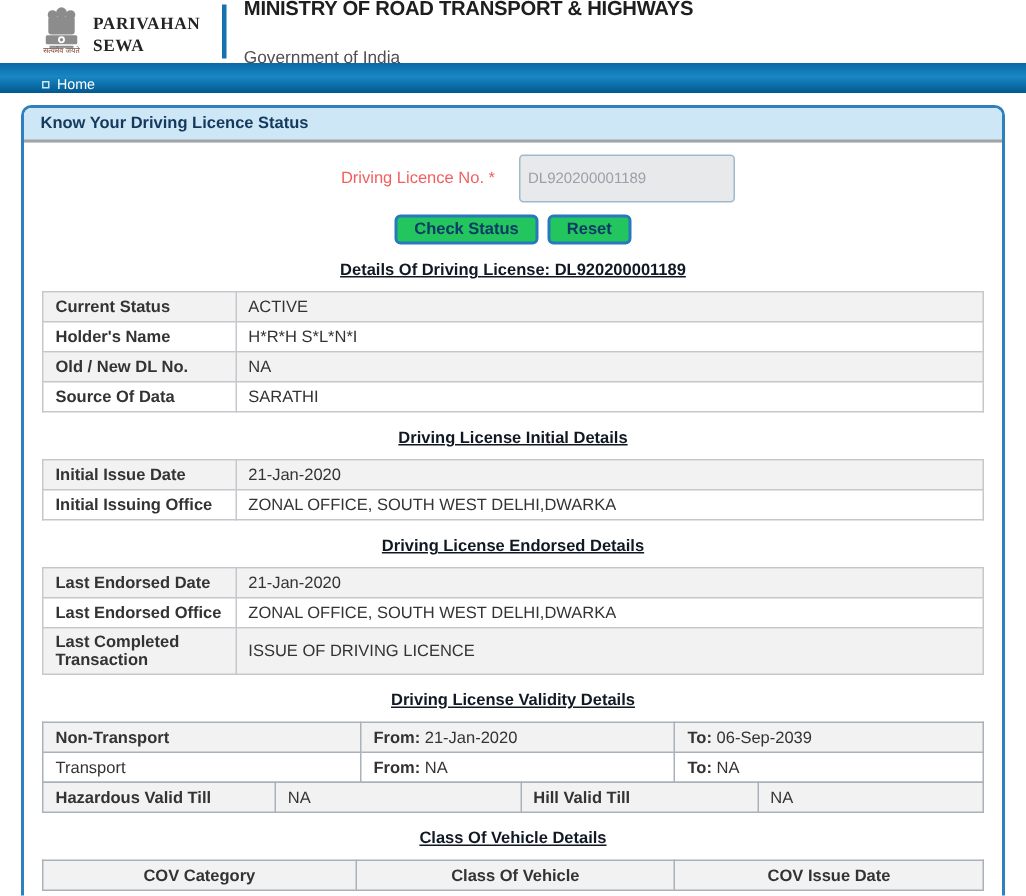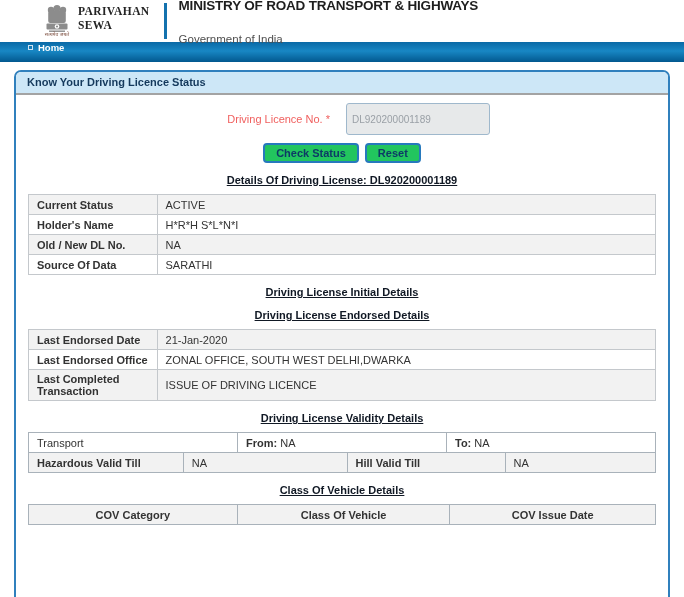--- a/index.html
+++ b/index.html
@@ -7,38 +7,38 @@
     width: 684px; height: 597px; overflow: hidden;
     background: #fff;
     font-family: "Liberation Sans", sans-serif;
   }
 
   
   .site-header {
     height: 42px; background: #fff;
     display: flex; align-items: center;
   }
-  .logo-block { display: flex; align-items: flex-start; padding-left: 44px; }
+  .logo-block { display: flex; align-items: flex-end; padding-left: 28px; }
   .emblem { width: 26px; height: 34px; margin-right: 8px; position: relative; }
   .emblem svg { display: block; }
   .motto { font-size: 5px; color: #7a4a3a; text-align: center; line-height: 1; margin-top: -1px; }
   .logo-text {
     font-family: "Liberation Serif", serif; font-weight: bold;
     font-size: 11.5px; color: #242424; line-height: 1.25; letter-spacing: .4px;
   }
   .header-divider { width: 3px; height: 36px; background: #1472ae; margin: 0 12px 0 14px; }
   .title-block { display: flex; flex-direction: column; justify-content: center; }
   .ministry-title { font-size: 13.5px; font-weight: bold; color: #1e1e1e; letter-spacing: -0.2px; }
   .govt-subtitle { font-size: 11.5px; color: #4f4f4f; margin-top: 20px; }
 
   
   .navbar {
     height: 20px;
     background: linear-gradient(180deg, #0a69a6 0%, #1887c4 45%, #02588f 100%);
-    display: flex; align-items: flex-start; font-weight: bold;
+    display: flex; align-items: flex-end;
   }
   .nav-home {
     display: flex; align-items: center; gap: 5px;
     margin-left: 28px; color: #fff; font-size: 9.5px; cursor: pointer; text-decoration: none;
   }
   .home-sq { width: 5px; height: 5px; border: 1px solid #cfe3f2; background: transparent; display: inline-block; }
 
   
   .panel {
     margin: 8px 14px 0 14px;
@@ -167,20 +167,32 @@
         <td>NA</td>
       </tr>
       <tr>
         <td class="lbl">Source Of Data</td>
         <td>SARATHI</td>
       </tr>
     </tbody>
       </table>
 
     <div class="section-heading">Driving License Initial Details</div>
+    <table class="dtl">
+      <tbody>
+          <tr>
+        <td class="lbl">Initial Issue Date</td>
+        <td>21-Jan-2020</td>
+      </tr>
+      <tr>
+        <td class="lbl">Initial Issuing Office</td>
+        <td>ZONAL OFFICE, SOUTH WEST DELHI,DWARKA</td>
+      </tr>
+    </tbody>
+      </table>
 
     <div class="section-heading">Driving License Endorsed Details</div>
     <table class="dtl">
       <tbody>
           <tr>
         <td class="lbl">Last Endorsed Date</td>
         <td>21-Jan-2020</td>
       </tr>
       <tr>
         <td class="lbl">Last Endorsed Office</td>
@@ -189,20 +201,31 @@
       <tr>
         <td class="lbl">Last Completed Transaction</td>
         <td>ISSUE OF DRIVING LICENCE</td>
       </tr>
     </tbody>
       </table>
 
     <div class="section-heading">Driving License Validity Details</div>
     <table class="validity">
       <tbody>
+          <tr class="stripe">
+        <td style="width:33.8%; font-weight:bold;">Non-Transport</td>
+        <td style="width:33.4%;">
+          <b>From:</b>
+          <span>21-Jan-2020</span>
+        </td>
+        <td style="width:32.8%;">
+          <b>To:</b>
+          <span>06-Sep-2039</span>
+        </td>
+      </tr>
       <tr>
         <td style="font-weight:normal;margin-top:37px;">Transport</td>
         <td>
           <b>From:</b>
           <span>NA</span>
         </td>
         <td>
           <b>To:</b>
           <span>NA</span>
         </td>

